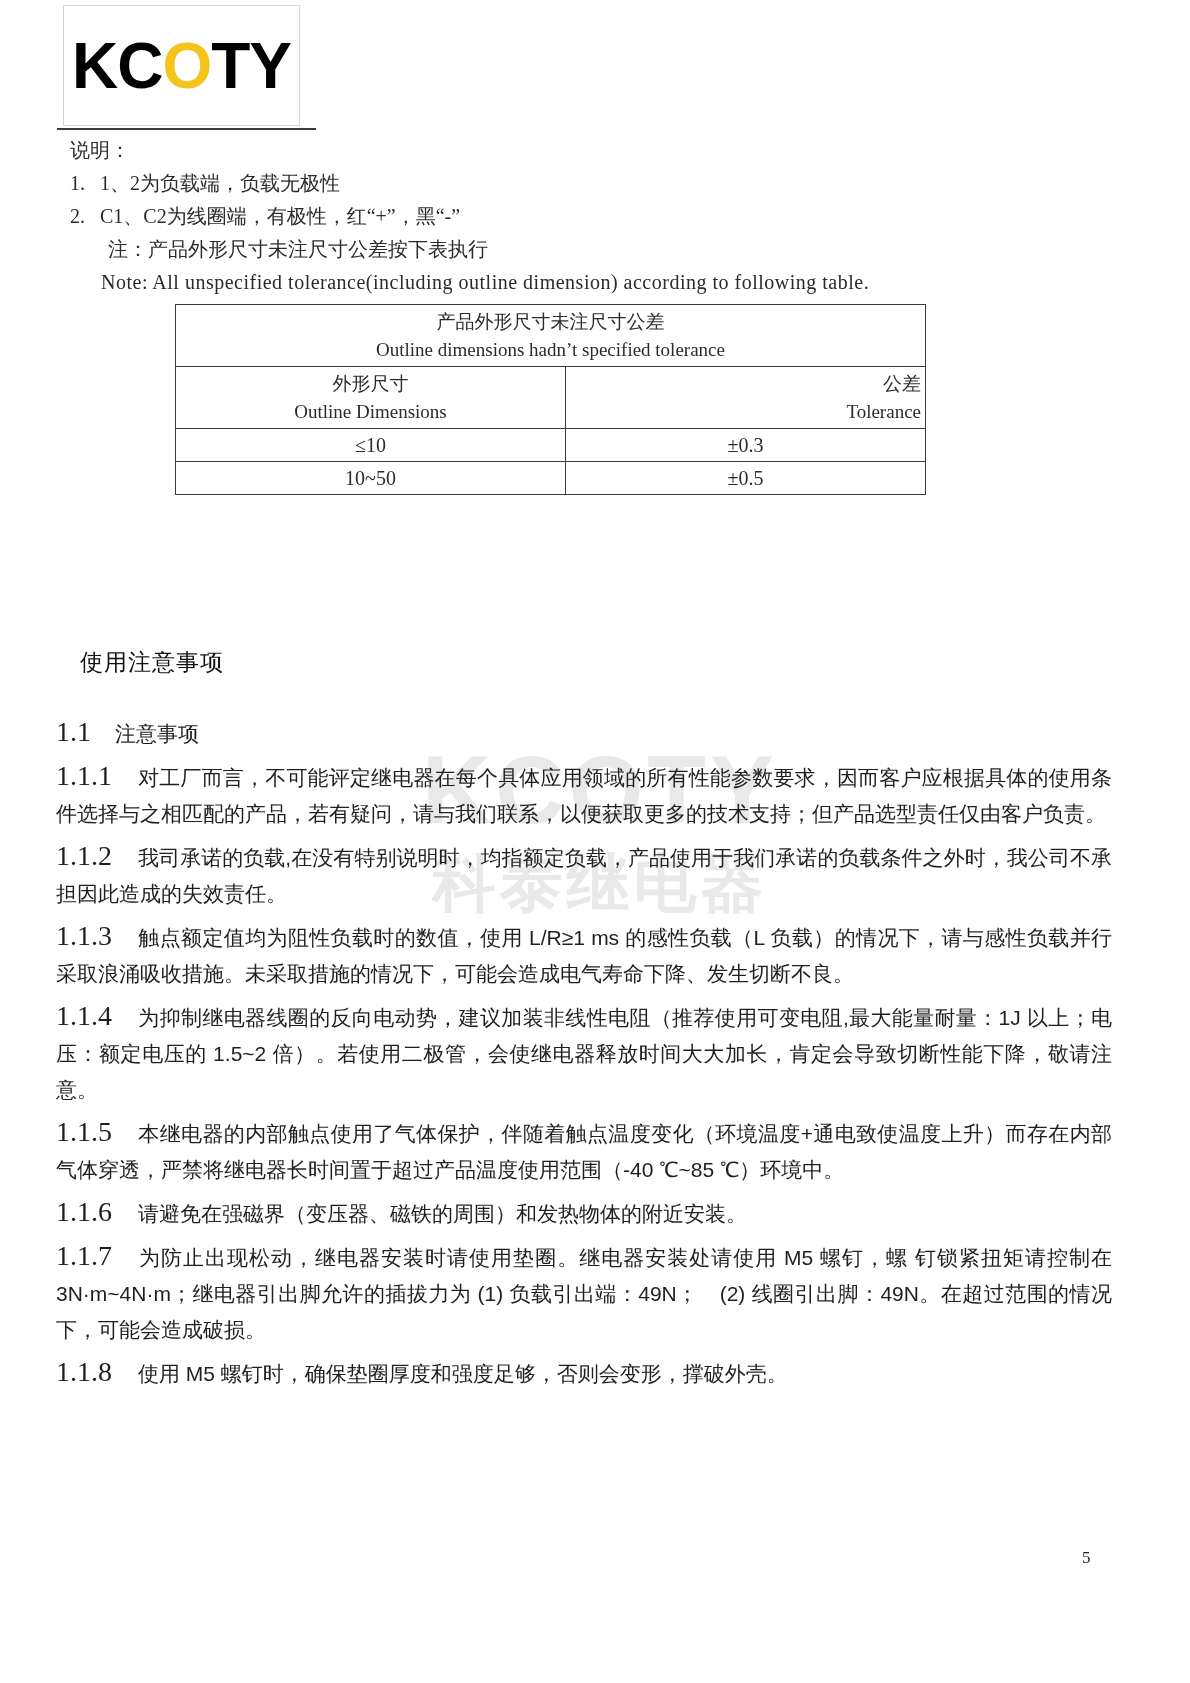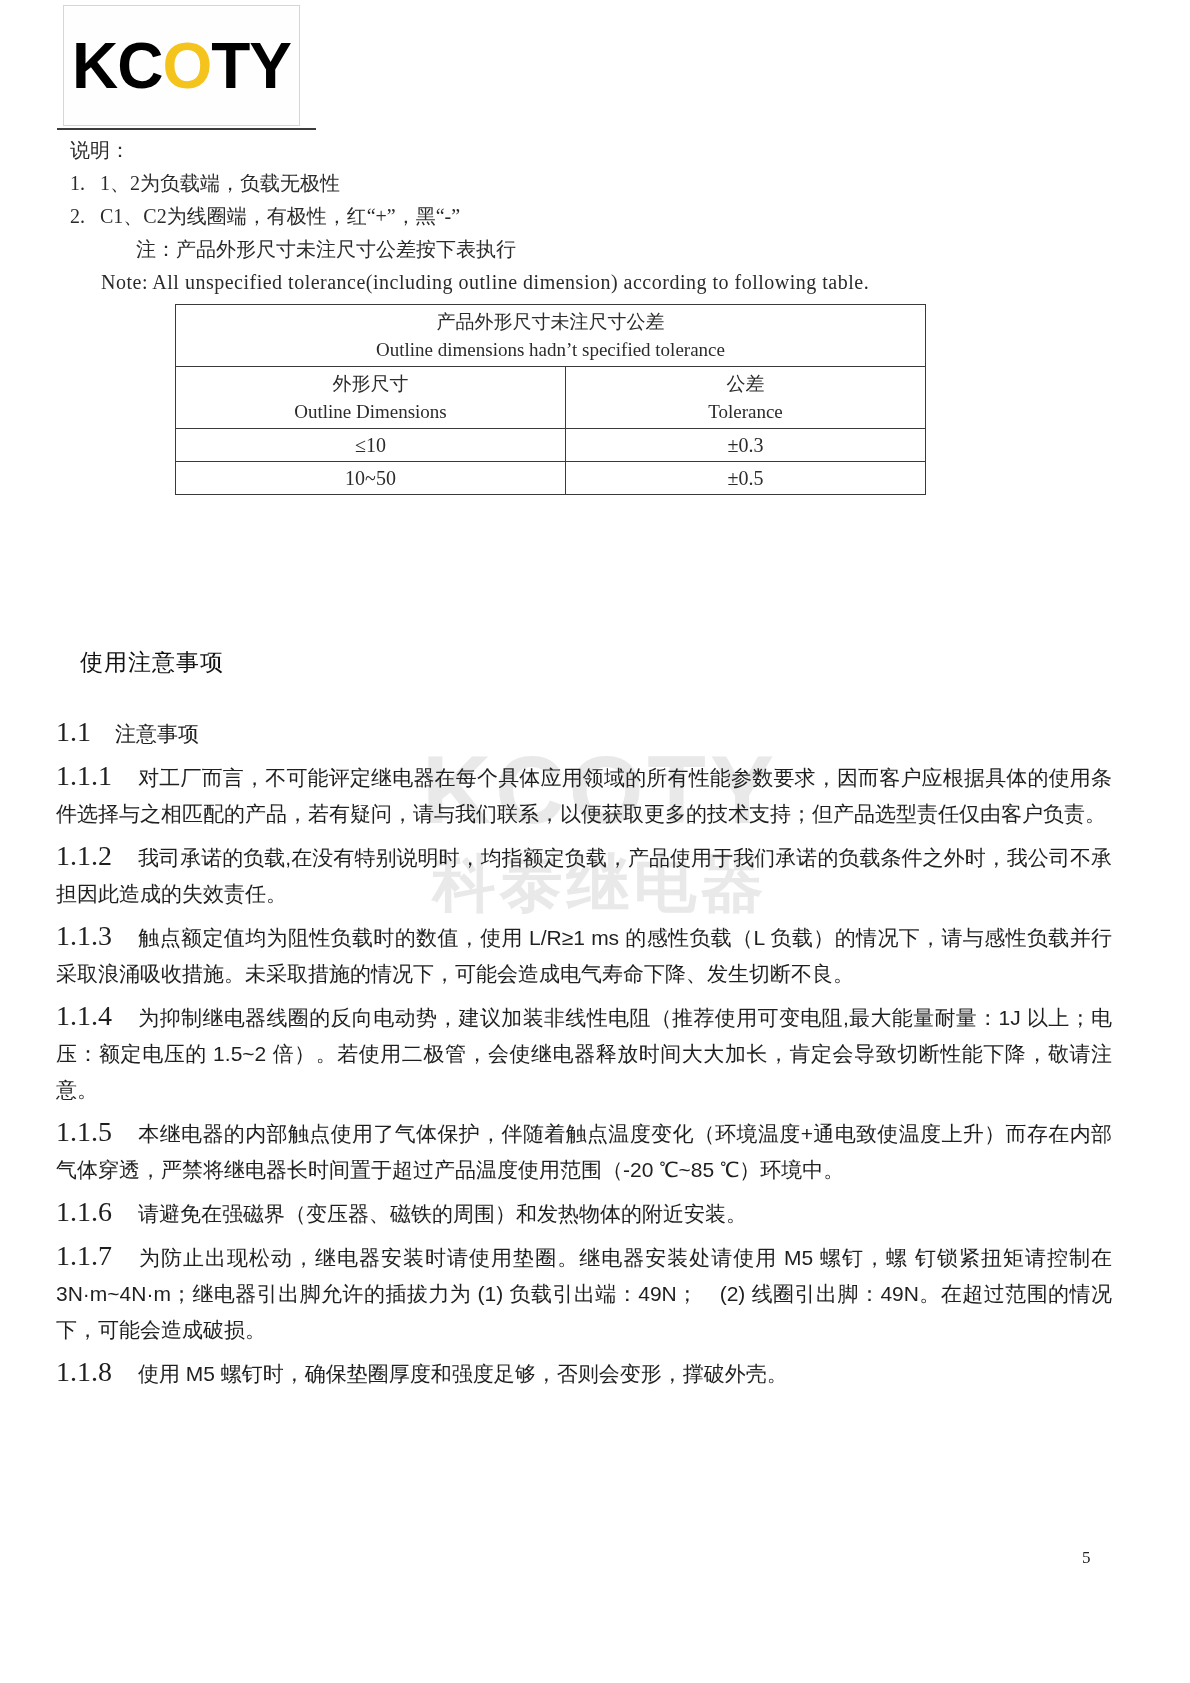--- a/index.html
+++ b/index.html
@@ -81,21 +81,21 @@
     z-index: 1;
     color: #1f1f1f;
   }
 
   
   .serif { font-family: "Liberation Serif", serif; }
   .notes { font-size: 20px; line-height: 33px; color: #2b2b2b; }
   .notes-title { margin-left: 14px; }
   .note-item { margin-left: 14px; }
   .note-item .num { display: inline-block; min-width: 30px; }
-  .zh-note { margin-left: 80px; }
+  .zh-note { margin-left: 52px; }
   .en-note { margin-left: 45px; letter-spacing: 0.5px; }
 
   
   .tol-table {
     margin-left: 119px;
     margin-top: 5px;
     width: 751px;
     border-collapse: collapse;
     font-family: "Liberation Serif", serif;
     color: #2b2b2b;
@@ -103,21 +103,21 @@
   }
   .tol-table td {
     border: 1px solid #3a3a3a;
     padding: 2px 4px;
     font-size: 19px;
     line-height: 28px;
   }
   .tol-table .title-cell { height: 62px; }
   .tol-table .head-cell { height: 62px; }
   .tol-table .col-dim { width: 52%; }
-  .tol-table .col-tol { width: 48%; }
+  .tol-table .col-tol { width: 48%; text-align: right; }
   .tol-table .data-row td { height: 30px; font-size: 20px; }
 
   
   .sec-heading {
     margin-top: 152px;
     margin-left: 24px;
     font-size: 23px;
     font-weight: 400;
     color: #111;
     letter-spacing: 1px;
@@ -210,21 +210,21 @@
     <h2 class="sec-heading">使用注意事项</h2>
 
     <div class="sub-heading">
       <span class="serif-num">1.1</span><span>注意事项</span>
     </div>
 
     <p class="item"><span class="serif-num">1.1.1</span><span>对工厂而言，不可能评定继电器在每个具体应用领域的所有性能参数要求，因而客户应根据具体的使用条件选择与之相匹配的产品，若有疑问，请与我们联系，以便获取更多的技术支持；但产品选型责任仅由客户负责。</span></p>
     <p class="item"><span class="serif-num">1.1.2</span><span>我司承诺的负载,在没有特别说明时，均指额定负载，产品使用于我们承诺的负载条件之外时，我公司不承担因此造成的失效责任。</span></p>
     <p class="item"><span class="serif-num">1.1.3</span><span>触点额定值均为阻性负载时的数值，使用 L/R≥1 ms 的感性负载（L 负载）的情况下，请与感性负载并行采取浪涌吸收措施。未采取措施的情况下，可能会造成电气寿命下降、发生切断不良。</span></p>
     <p class="item"><span class="serif-num">1.1.4</span><span>为抑制继电器线圈的反向电动势，建议加装非线性电阻（推荐使用可变电阻,最大能量耐量：1J 以上；电压：额定电压的 1.5~2 倍）。若使用二极管，会使继电器释放时间大大加长，肯定会导致切断性能下降，敬请注意。</span></p>
-    <p class="item"><span class="serif-num">1.1.5</span><span>本继电器的内部触点使用了气体保护，伴随着触点温度变化（环境温度+通电致使温度上升）而存在内部气体穿透，严禁将继电器长时间置于超过产品温度使用范围（-20 ℃~85 ℃）环境中。</span></p>
+    <p class="item"><span class="serif-num">1.1.5</span><span>本继电器的内部触点使用了气体保护，伴随着触点温度变化（环境温度+通电致使温度上升）而存在内部气体穿透，严禁将继电器长时间置于超过产品温度使用范围（-40 ℃~85 ℃）环境中。</span></p>
     <p class="item"><span class="serif-num">1.1.6</span><span>请避免在强磁界（变压器、磁铁的周围）和发热物体的附近安装。</span></p>
     <p class="item"><span class="serif-num">1.1.7</span><span>为防止出现松动，继电器安装时请使用垫圈。继电器安装处请使用 M5 螺钉，螺 钉锁紧扭矩请控制在 3N·m~4N·m；继电器引出脚允许的插拔力为 (1) 负载引出端：49N；　(2) 线圈引出脚：49N。在超过范围的情况下，可能会造成破损。</span></p>
     <p class="item"><span class="serif-num">1.1.8</span><span>使用 M5 螺钉时，确保垫圈厚度和强度足够，否则会变形，撑破外壳。</span></p>
 
   </div>
 
   <div class="page-number">5</div>
 
 </div>
 

